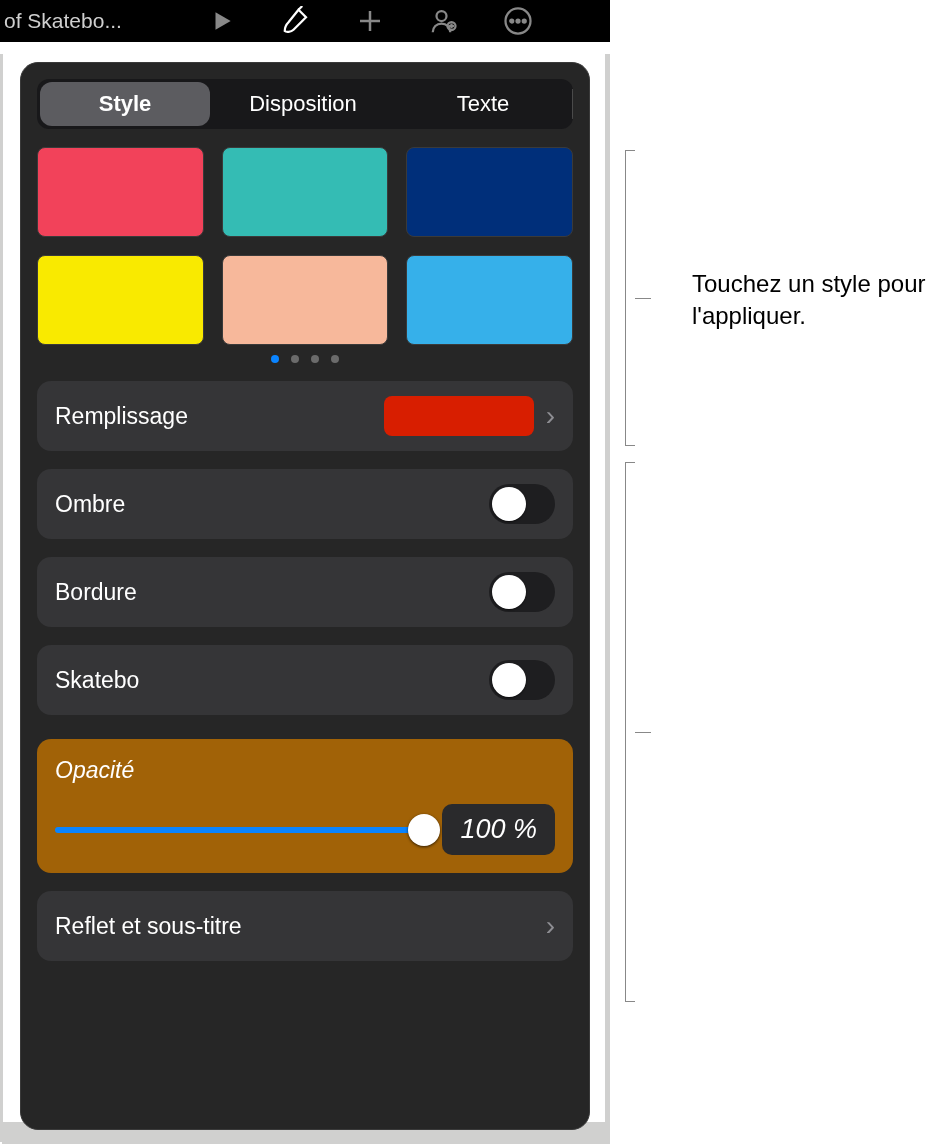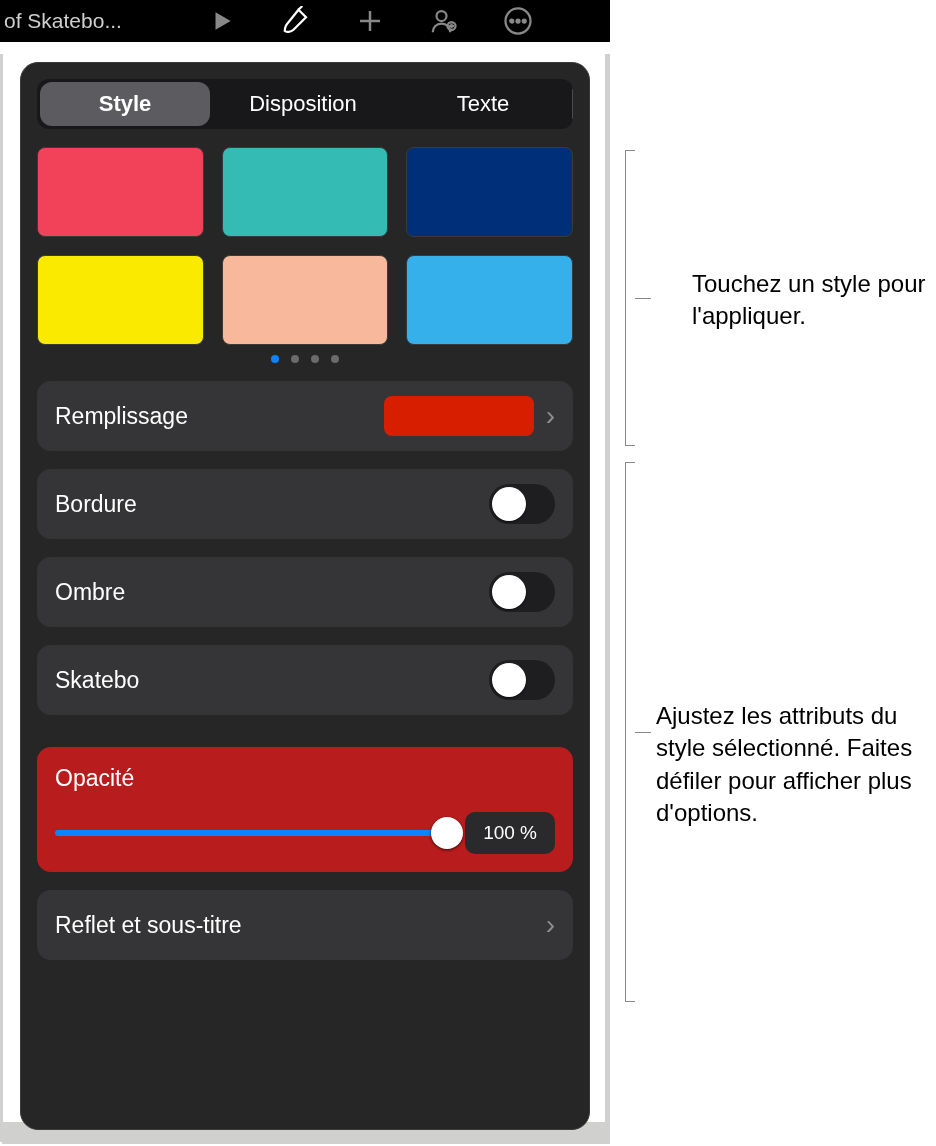--- a/index.html
+++ b/index.html
@@ -187,26 +187,27 @@
   .toggle .knob{
     position:absolute;
     width:34px;height:34px;
     background:#fff;
     border-radius:50%;
     top:3px;left:3px;
     box-shadow:0 1px 2px rgba(0,0,0,.6);
   }
 
   .opacity-row {
-    background:#b91c1c;
+    background:#a16207;
     border-radius:14px;
-    margin-top:32px;
+    margin-top:24px;
     padding:18px;
     color:#fff;
     font-size:23px;
+    font-style:italic;
   }
   .slider-row {
     display:flex;
     align-items:center;
     gap:18px;
     margin-top:20px;
   }
   .slider {
     flex:1;
     height:6px;
@@ -220,21 +221,21 @@
     top:-13px;
     width:32px;height:32px;
     background:#fff;
     border-radius:50%;
     box-shadow:0 1px 3px rgba(0,0,0,.7);
   }
   .opacity-value {
     background:#2a2a2c;
     border-radius:10px;
     padding:10px 18px;
-    font-size:19px;
+    font-size:27px;
     color:#fff;
   }
 
   
   .bracket {
     position:absolute;
     border-left:1px solid #888;
     border-top:1px solid #888;
     border-bottom:1px solid #888;
   }
@@ -324,28 +325,28 @@
       <div class="dot"></div>
     </div>
 
     <div class="row">
       <span class="label">Remplissage</span>
       <div class="fill-chip" style="background:#d81e00"></div>
       <span class="chevron">›</span>
     </div>
 
     <div class="row">
-      <span class="label">Bordure</span>
+      <span class="label">Ombre</span>
       <div class="toggle">
           <div class="knob"></div>
         </div>
     </div>
 
     <div class="row">
-      <span class="label">Ombre</span>
+      <span class="label">Bordure</span>
       <div class="toggle">
           <div class="knob"></div>
         </div>
     </div>
 
     <div class="row">
       <span class="label">Skatebo</span>
       <div class="toggle">
           <div class="knob"></div>
         </div>
@@ -369,15 +370,14 @@
   </div>
 
   <div class="bracket" style="left:625px; top:150px; width:10px; height:296px;">
     <div class="tick"></div>
   </div>
   <div class="callout" style="left:692px; top:268px;">Touchez un style pour l'appliquer.</div>
 
   <div class="bracket" style="left:625px; top:462px; width:10px; height:540px;">
     <div class="tick"></div>
   </div>
-  <div class="callout" style="left:656px; top:700px;">Ajustez les attributs du style sélectionné. Faites défiler pour afficher plus d'options.</div>
 
 </div>
 
 </body></html>

